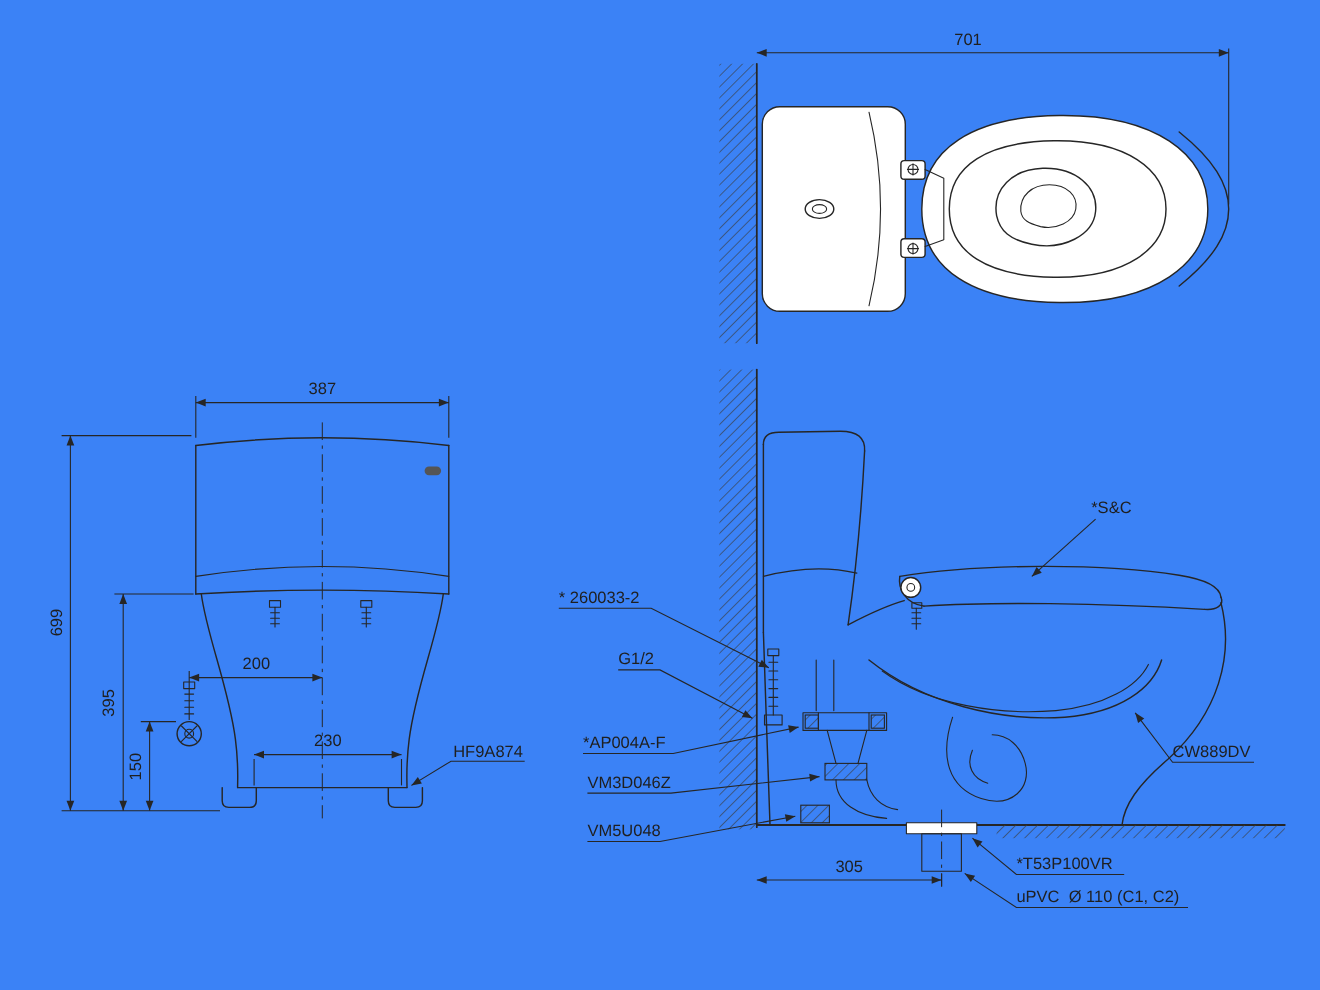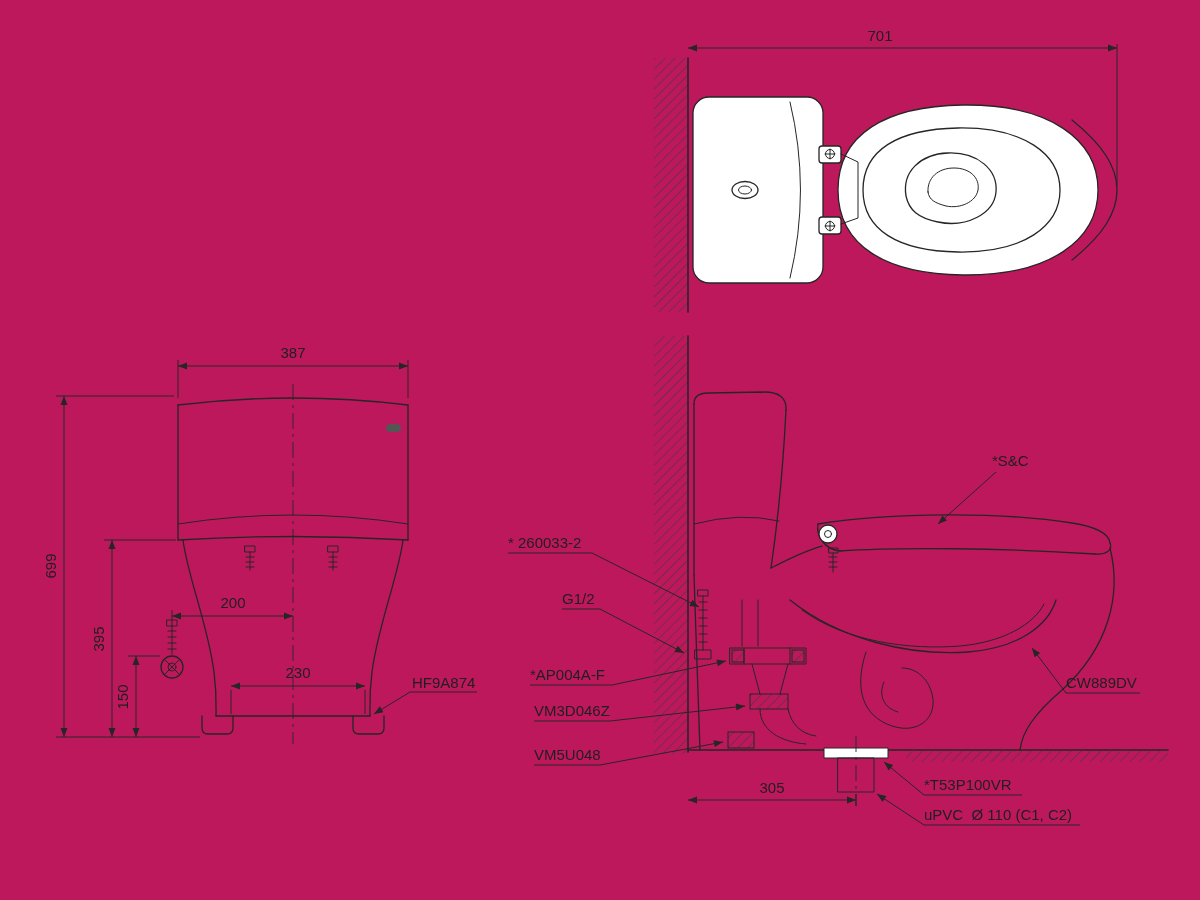--- a/index.html
+++ b/index.html
@@ -1,16 +1,16 @@
 <!DOCTYPE html>
 <html><head>
 <meta charset="utf-8">
 <style>
   html,body{margin:0;padding:0;background:#e9e9e9;}
-  .canvas{width:1200px;height:900px;background:#be185d;position:relative;margin:0 auto;overflow:hidden;}
+  .canvas{width:1200px;height:900px;background:#3b82f6;position:relative;margin:0 auto;overflow:hidden;}
   svg{display:block;}
   .ln{stroke:#262626;fill:none;stroke-width:1.3;stroke-linecap:round;stroke-linejoin:round;}
   .lnw{stroke:#262626;fill:#ffffff;stroke-width:1.3;stroke-linejoin:round;}
   .thin{stroke-width:1;}
   .thick{stroke-width:1.6;}
   .dim{stroke:#262626;fill:none;stroke-width:1;}
   .cl{stroke:#262626;stroke-width:0.9;stroke-dasharray:16 5 3 5;fill:none;}
   .hatchfill{fill:url(#hatch);stroke:none;}
   .hatchbox{fill:url(#hatch);stroke:#262626;stroke-width:1;}
   .txt{font:15px "Liberation Sans", sans-serif;fill:#1f1f1f;stroke:none;white-space:pre;}

